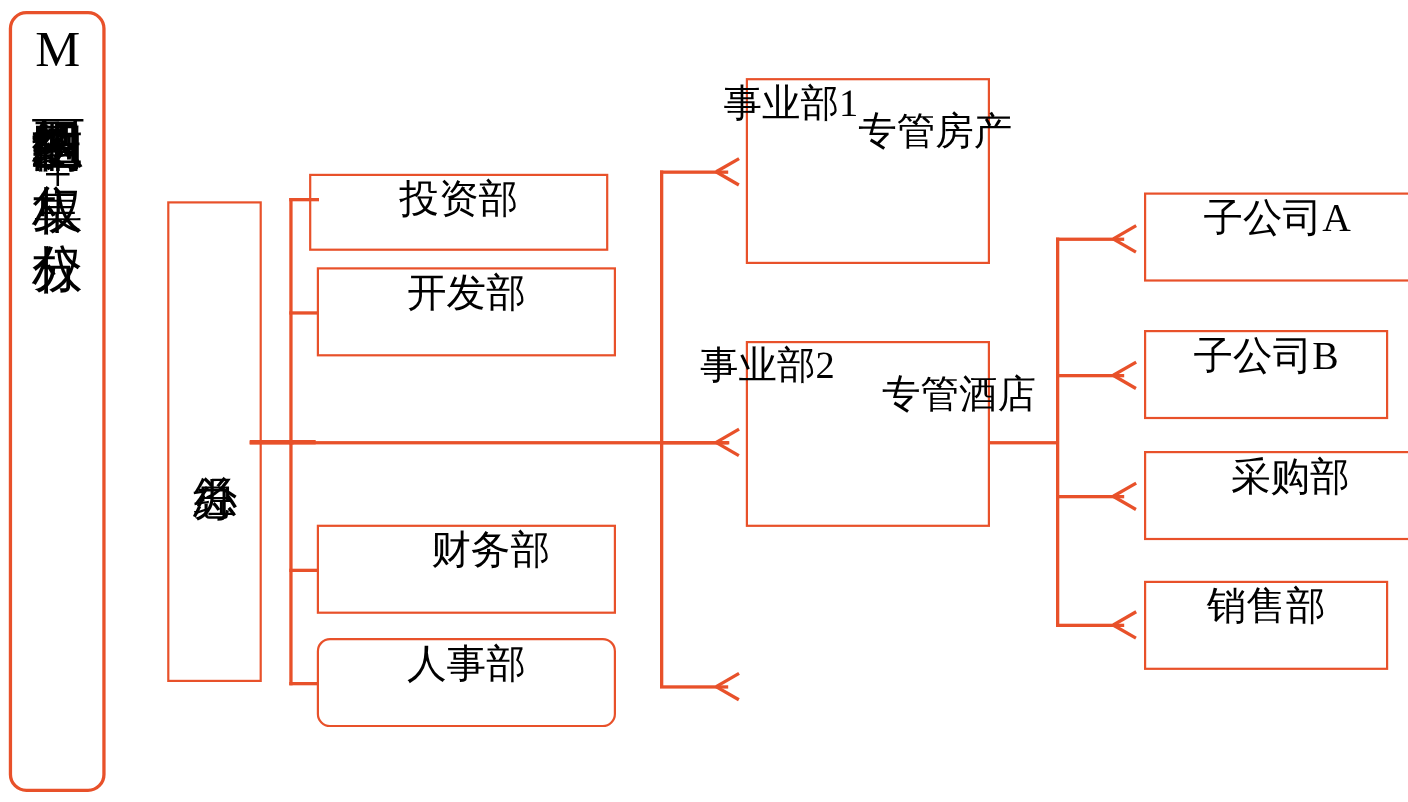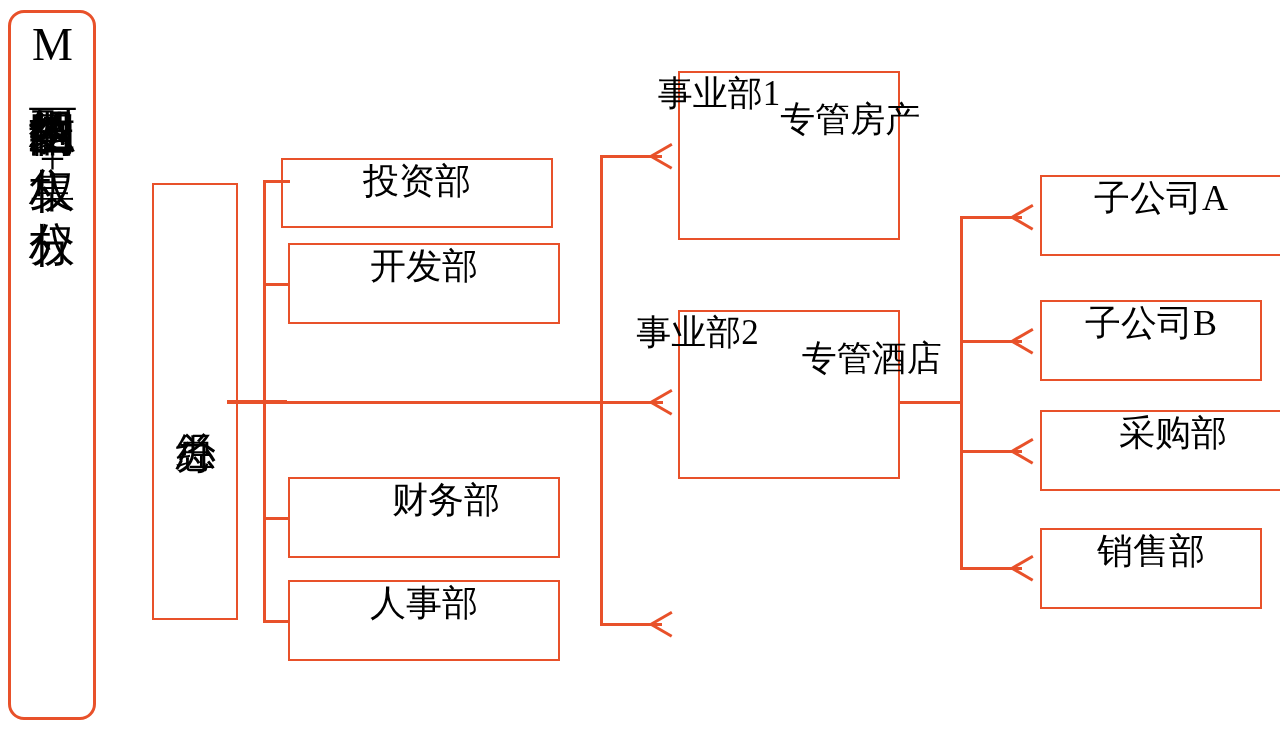--- a/index.html
+++ b/index.html
@@ -142,21 +142,21 @@
 
   <div class="node" style="left:281px; top:141px; width:272px; height:70px;margin-top:17px;">
     <span class="ln">投资部</span>
   </div>
   <div class="node" style="left:288px; top:243px; width:272px; height:81px;">
     <span class="ln">开发部</span>
   </div>
   <div class="node" style="left:288px; top:477px; width:272px; height:81px;padding-left:44px;">
     <span class="ln">财务部</span>
   </div>
-  <div class="node" style="left:288px; top:580px; width:272px; height:81px;">
+  <div class="node" style="left:288px; top:580px; width:272px; height:81px;border-radius:12px;">
     <span class="ln">人事部</span>
   </div>
 
   <div class="node two-line" style="left:678px; top:71px; width:222px; height:169px;">
     <span class="ln">事业部1</span>
     <span class="ln">专管房产</span>
   </div>
   <div class="node two-line" style="left:678px; top:310px; width:222px; height:169px;gap:43px;">
     <span class="ln">事业部2</span>
     <span class="ln">专管酒店</span>

